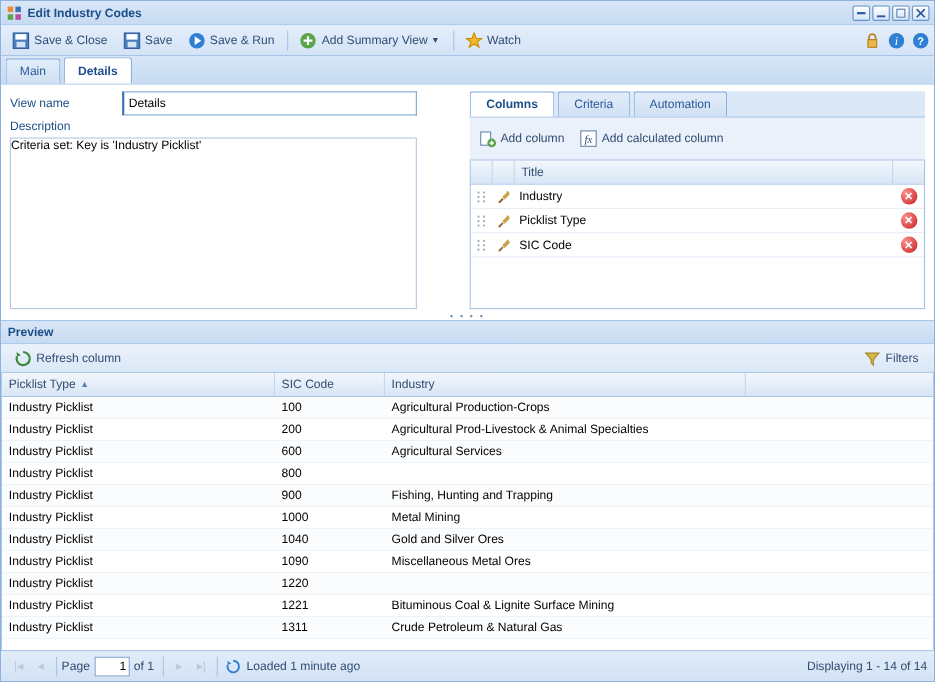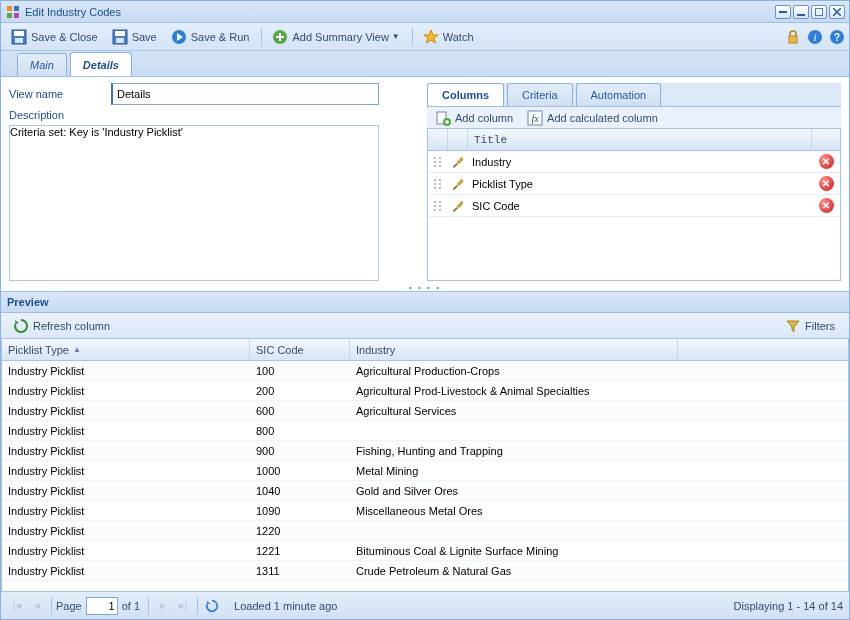--- a/index.html
+++ b/index.html
@@ -2,56 +2,56 @@
 <html><head>
 <meta charset="utf-8">
 <style>
   * { box-sizing: border-box; }
   html, body { margin: 0; padding: 0; font-family: Tahoma, Arial, sans-serif; font-size: 11px; }
   body { background: #fff; width: 850px; height: 620px; overflow: hidden; }
 
   .window { width: 850px; height: 620px; border: 1px solid #8bb1dc; display: flex; flex-direction: column; background: #fff; }
 
   
-  .title-bar { height: 22px; background: linear-gradient(#d9e6f7, #c7dbf2); border-bottom: 1px solid #9ec0e6; display: flex; align-items: center; padding: 0 4px; color: #1d4e89; font-weight: normal; }
+  .title-bar { height: 22px; background: linear-gradient(#d9e6f7, #c7dbf2); border-bottom: 1px solid #9ec0e6; display: flex; align-items: center; padding: 0 4px; color: #1d4e89; font-weight: bold; }
   .title-bar .title-icon { width: 16px; height: 16px; margin-right: 4px; }
   .title-bar .spacer { flex: 1; }
   .win-btn { width: 16px; height: 14px; margin-left: 2px; border: 1px solid #6a94c8; background: linear-gradient(#fff,#d5e5f7); display: inline-flex; align-items: center; justify-content: center; color: #2b5a9c; cursor: pointer; border-radius: 2px; font-size: 10px; line-height: 1; }
 
   
   .toolbar { height: 28px; background: linear-gradient(#e4eefb,#d4e3f6); border-bottom: 1px solid #a7c4e6; display: flex; align-items: center; padding: 0 4px; }
   .tb-btn { display: inline-flex; align-items: center; height: 22px; padding: 0 6px; margin-right: 2px; cursor: pointer; border-radius: 2px; color: #314d72; }
   .tb-btn .icon { width: 16px; height: 16px; margin-right: 4px; display: inline-flex; align-items: center; justify-content: center; }
   .tb-sep { width: 1px; height: 18px; background: #a7c4e6; margin: 0 4px; }
   .tb-drop { font-size: 8px; margin-left: 3px; color: #314d72; }
   .toolbar .spacer { flex: 1; }
 
   
-  .top-tabs { height: 26px; background: linear-gradient(#d6e5f6,#c7dbf2); border-bottom: 1px solid #9ec0e6; display: flex; align-items: flex-end; padding-left: 16px; font-style: italic; }
+  .top-tabs { height: 26px; background: linear-gradient(#d6e5f6,#c7dbf2); border-bottom: 1px solid #9ec0e6; display: flex; align-items: flex-end; padding-left: 4px; }
   .tab { height: 23px; padding: 0 12px; display: inline-flex; align-items: center; border: 1px solid #8bb1dc; border-bottom: none; background: linear-gradient(#e2edf9,#d0e0f3); margin-right: 3px; border-radius: 3px 3px 0 0; color: #2b5a9c; cursor: pointer; }
   .tab.active { background: #fff; height: 24px; font-weight: bold; color: #1d4e89; position: relative; z-index: 2; }
 
   
   .body { background: #fff; display: flex; padding: 6px 8px 2px 8px; gap: 8px; height: 206px; }
 
   
   .form-panel { width: 370px; display: flex; flex-direction: column; gap: 4px; }
   .form-row { display: flex; align-items: center; gap: 6px; }
   .form-label { width: 96px; color: #1d4e89; }
   .text-input { flex: 1; height: 22px; border: 1px solid #7fa6d0; border-left: 2px solid #3b72b7; padding: 2px 4px; font: inherit; }
   .textarea { width: 100%; flex: 1; border: 1px solid #b3c8df; padding: 0; font: inherit; resize: none; height: 140px; }
 
   
   .columns-panel { flex: 1; display: flex; flex-direction: column; margin-left: 40px; }
   .sub-tabs { height: 24px; display: flex; align-items: flex-end; border-bottom: 1px solid #9ec0e6; background: #dbe8f7; }
   .sub-tab { height: 23px; padding: 0 14px; display: inline-flex; align-items: center; border: 1px solid #8bb1dc; border-bottom: none; background: linear-gradient(#e2edf9,#d0e0f3); margin-right: 3px; border-radius: 3px 3px 0 0; color: #2b5a9c; cursor: pointer; }
   .sub-tab.active { background: #fff; font-weight: bold; color: #1d4e89; }
-  .sub-toolbar { height: 22px; border-bottom: 1px solid #a7c4e6; display: flex; align-items: center; padding: 0 2px; background: #eaf1fb; }
+  .sub-toolbar { height: 39px; border-bottom: 1px solid #a7c4e6; display: flex; align-items: center; padding: 0 2px; background: #eaf1fb; }
   .col-grid { flex: 1; border: 1px solid #a7c4e6; border-top: none; display: flex; flex-direction: column; overflow: hidden; }
-  .col-header { height: 22px; background: linear-gradient(#f3f7fc,#d8e5f5); border-bottom: 1px solid #a7c4e6; display: flex; align-items: center; color: #314d72; font-family: Liberation Mono, monospace; }
+  .col-header { height: 22px; background: linear-gradient(#f3f7fc,#d8e5f5); border-bottom: 1px solid #a7c4e6; display: flex; align-items: center; color: #314d72; }
   .col-header .hcell { border-right: 1px solid #c3d6ec; height: 100%; display: flex; align-items: center; padding: 0 6px; }
   .col-rows { flex: 1; overflow: auto; background: #fff; }
   .col-row { height: 22px; display: flex; align-items: center; border-bottom: 1px solid #e6eef8; }
   .handle-cell { width: 20px; display: flex; justify-content: center; }
   .tool-cell { width: 20px; display: flex; justify-content: center; }
   .title-cell { flex: 1; padding: 0 4px; }
   .delete-cell { width: 28px; display: flex; justify-content: center; }
   .red-circle { width: 15px; height: 15px; border-radius: 50%; background: radial-gradient(circle at 30% 30%, #ff8e8e, #c21f1f); display: inline-flex; align-items: center; justify-content: center; color: #fff; font-weight: bold; font-size: 10px; }
 
   
@@ -435,18 +435,18 @@
     <span class="tb-sep" style="margin-left:8px"></span>
     <span class="pg-btn disabled">▸</span>
     <span class="pg-btn disabled">▸|</span>
     <span class="tb-sep"></span>
     <span class="pg-btn">
         <svg width="14" height="14" viewBox="0 0 16 16">
           <path d="M8 2 a6 6 0 1 1 -5.6 4" fill="none" stroke="#2f7fd4" stroke-width="2"></path>
           <path d="M2 2 L2.4 6 L6 5" fill="#2f7fd4"></path>
         </svg>
       </span>
-    <span style="margin-left:12px">Loaded 1 minute ago</span>
+    <span style="margin-left:2px">Loaded 1 minute ago</span>
     <span class="spacer"></span>
     <span>Displaying 1 - 14 of 14</span>
   </div>
 
 </div>
 
 </body></html>

